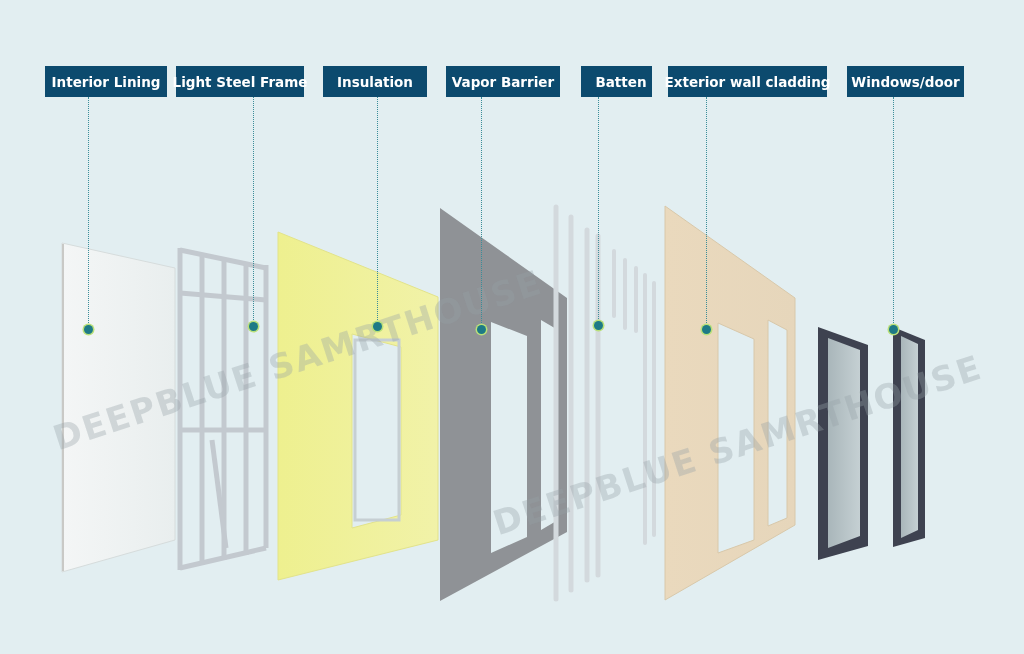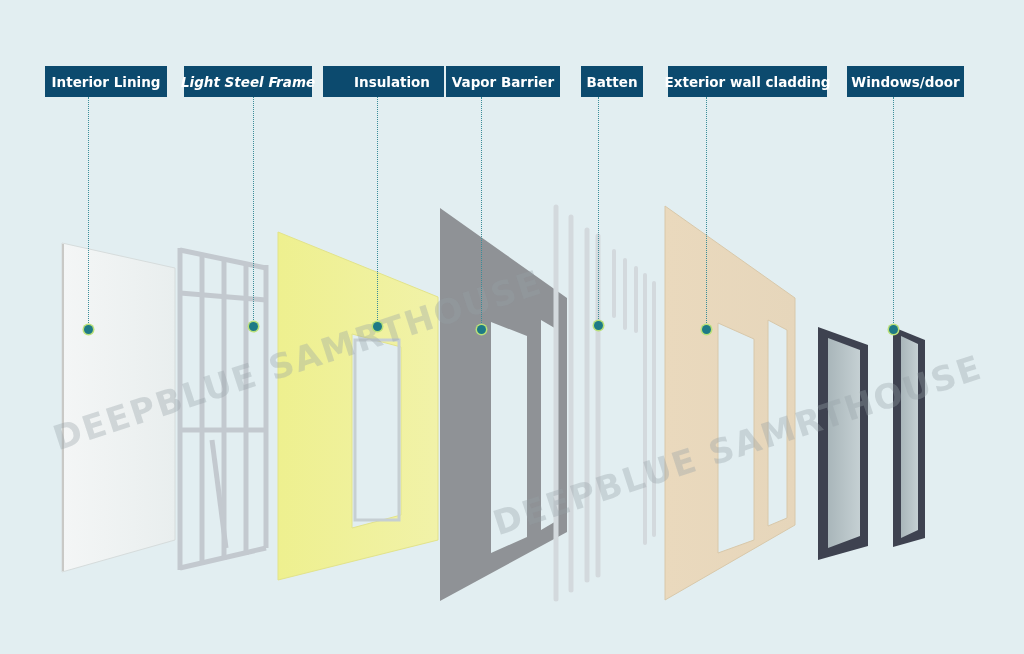--- a/index.html
+++ b/index.html
@@ -86,30 +86,30 @@
   </g>
 </svg>
 
 <div class="wm" style="left:48px;top:420px;transform:rotate(-18deg);">DEEPBLUE SAMRTHOUSE</div>
 <div class="wm" style="left:488px;top:505px;transform:rotate(-18deg);">DEEPBLUE SAMRTHOUSE</div>
 
 <div id="labels">
     <div class="label" style="left: 45px; width: 122px;">Interior Lining</div>
     <div class="leader" style="left: 88px; top: 97px; height: 232px;"></div>
     <div class="dot" style="left: 84px; top: 325px;"></div>
-    <div class="label" style="left: 184px; width: 128px; font-style: italic;">Light Steel Frame</div>
+    <div class="label" style="left: 176px; width: 128px;">Light Steel Frame</div>
     <div class="leader" style="left: 253px; top: 97px; height: 229px;"></div>
     <div class="dot" style="left: 249px; top: 322px;"></div>
-    <div class="label" style="left: 323px; width: 104px; padding-left: 17px;">Insulation</div>
+    <div class="label" style="left: 323px; width: 104px;">Insulation</div>
     <div class="leader" style="left: 377px; top: 97px; height: 229px;"></div>
     <div class="dot" style="left: 373px; top: 322px;"></div>
     <div class="label" style="left: 446px; width: 114px; text-align: center;">Vapor Barrier</div>
     <div class="leader" style="left: 481px; top: 97px; height: 232px;"></div>
     <div class="dot" style="left: 477px; top: 325px;"></div>
-    <div class="label" style="left: 581px; width: 62px;">Batten</div>
+    <div class="label" style="left: 581px; width: 62px; padding-left: 9px;">Batten</div>
     <div class="leader" style="left: 598px; top: 97px; height: 228px;"></div>
     <div class="dot" style="left: 594px; top: 321px;"></div>
     <div class="label" style="left: 668px; width: 159px; text-align: center;">Exterior wall cladding</div>
     <div class="leader" style="left: 706px; top: 97px; height: 232px;"></div>
     <div class="dot" style="left: 702px; top: 325px;"></div>
     <div class="label" style="left: 847px; width: 117px;">Windows/door</div>
     <div class="leader" style="left: 893px; top: 97px; height: 232px;"></div>
     <div class="dot" style="left: 889px; top: 325px;"></div>
   </div>
 

